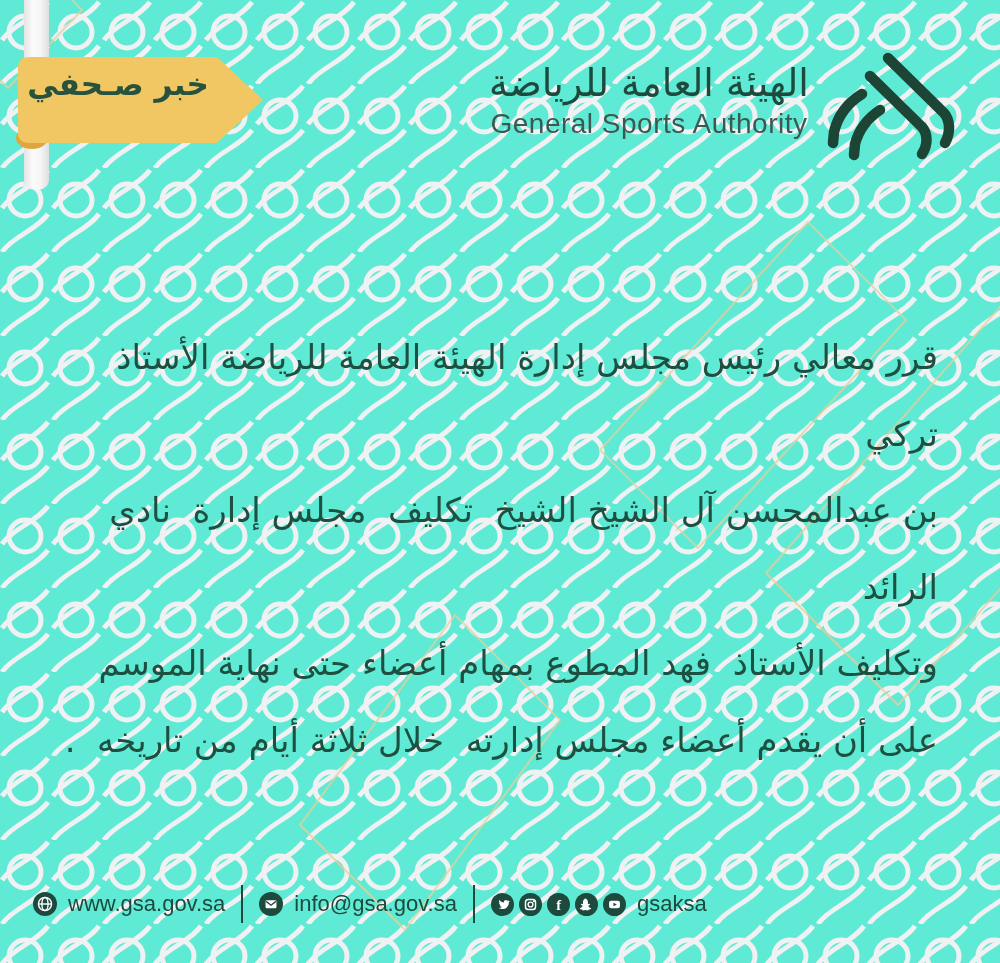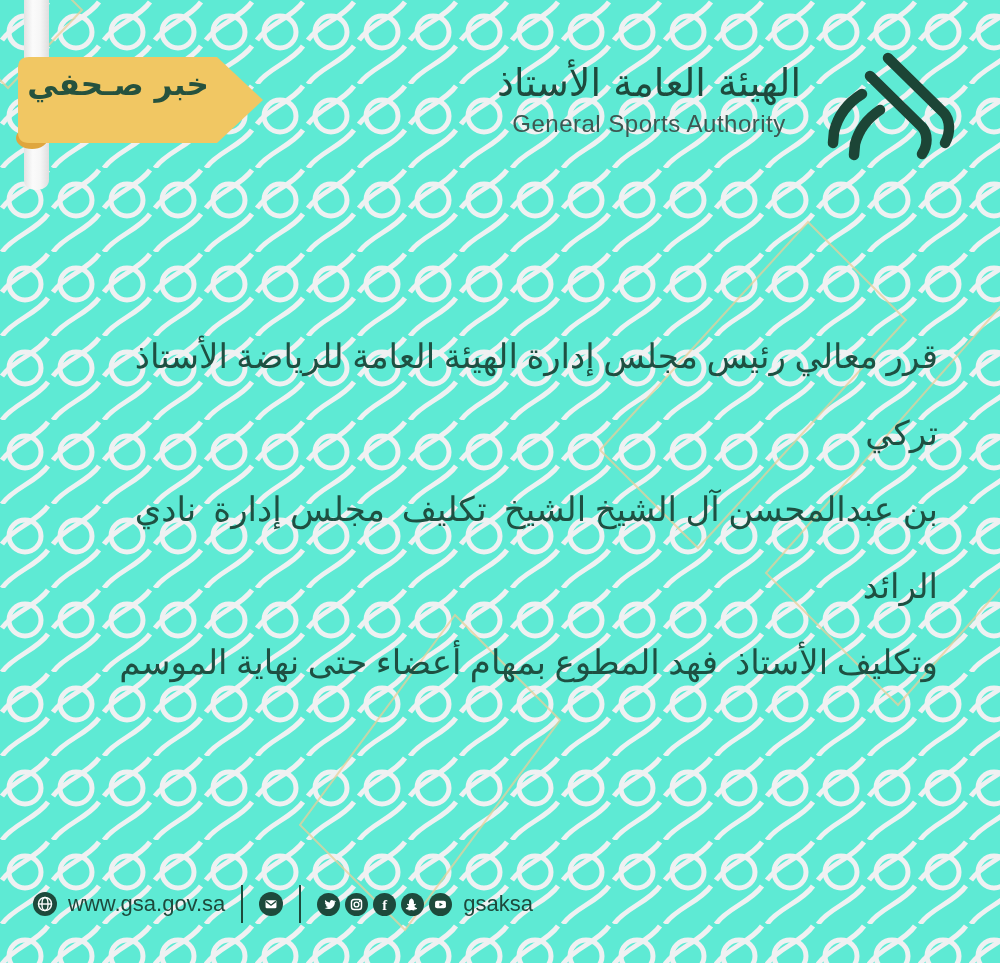--- a/index.html
+++ b/index.html
@@ -15,27 +15,27 @@
   .fold{position:absolute;left:16px;top:127px;width:32px;height:22px;background:#dfa63e;
         border-radius:50%;z-index:3;}
   .ribbon{position:absolute;left:15px;top:54px;width:252px;height:92px;z-index:4;}
   .ribbon-label{position:absolute;left:18px;top:66px;width:200px;z-index:5;
         text-align:center;font-size:31px;font-weight:700;color:#26523e;direction:rtl;}
 
   
   .logo-mark{position:absolute;right:32px;top:50px;z-index:2;}
   .logo-text{position:absolute;right:186px;top:60px;width:330px;text-align:center;z-index:2;}
   .logo-ar{font-size:38px;line-height:46px;color:#1e4a3d;direction:rtl;}
-  .logo-en{font-size:24px;line-height:30px;color:#3d5751;margin-top:3px;letter-spacing:.5px;
+  .logo-en{font-size:28px;line-height:30px;color:#3d5751;margin-top:3px;letter-spacing:.5px;
            font-family:"Liberation Sans",sans-serif;}
 
   
   .press{position:absolute;left:58px;right:62px;top:319px;z-index:2;direction:rtl;
          text-align:right;color:#1e5042;font-size:34px;line-height:76.5px;}
-  .press .line{white-space:pre-wrap;font-family:Liberation Serif, serif;}
+  .press .line{white-space:pre-wrap;}
 
   
   .footer{position:absolute;left:33px;top:881px;height:46px;z-index:2;display:flex;
           align-items:center;gap:11px;color:#1d4a3c;
           font-family:"Liberation Sans",sans-serif;font-size:22px;text-align:center;}
   .footer .txt{white-space:nowrap;}
   .divider{width:2px;height:38px;background:#1d4a3c;margin:0 5px;}
   .social{display:flex;align-items:center;gap:5px;}
   .icon{display:block;}
 </style>
@@ -72,46 +72,48 @@
 
   <svg class="logo-mark" width="150" height="118" viewBox="0 0 150 118">
     <g fill="none" stroke="#1c4536" stroke-width="10.5" stroke-linecap="round">
       <path d="M 70 8 L 126 63 C 132 70 133 82 127 93"></path>
       <path d="M 52 26 L 104 77 C 110 84 110 95 104 104"></path>
       <path d="M 44 44 C 31 52 20 65 16 82 L 15 93"></path>
       <path d="M 62 60 C 50 68 41 79 37 94 L 36 105"></path>
     </g>
   </svg>
   <div class="logo-text">
-    <div class="logo-ar">الهيئة العامة الأستاذ</div>
+    <div class="logo-ar">الهيئة العامة للرياضة</div>
     <div class="logo-en">General Sports Authority</div>
   </div>
 
   <div class="press">
     <div class="line">قرر معالي رئيس مجلس إدارة الهيئة العامة للرياضة الأستاذ تركي</div>
     <div class="line">بن عبدالمحسن آل الشيخ الشيخ  تكليف  مجلس إدارة  نادي الرائد</div>
     <div class="line">وتكليف الأستاذ  فهد المطوع بمهام أعضاء حتى نهاية الموسم</div>
+    <div class="line">على أن يقدم أعضاء مجلس إدارته  خلال ثلاثة أيام من تاريخه  .</div>
   </div>
 
   <div class="footer">
     <svg class="icon" width="24" height="24" viewBox="0 0 22 22">
       <circle cx="11" cy="11" r="11" fill="#1d4a3c"></circle>
       <g fill="none" stroke="#ffffff" stroke-width="1.3">
         <circle cx="11" cy="11" r="6"></circle>
         <ellipse cx="11" cy="11" rx="2.8" ry="6"></ellipse>
         <path d="M 5 11 H 17"></path>
       </g>
     </svg>
     <span class="txt">www.gsa.gov.sa</span>
     <div class="divider"></div>
     <svg class="icon" width="24" height="24" viewBox="0 0 22 22">
       <circle cx="11" cy="11" r="11" fill="#1d4a3c"></circle>
       <rect x="6" y="7.5" width="10" height="7.4" rx="1.2" fill="#ffffff"></rect>
       <path d="M 6.5 8.6 L 11 12.1 L 15.5 8.6" fill="none" stroke="#1d4a3c" stroke-width="1.2"></path>
     </svg>
+    <span class="txt">info@gsa.gov.sa</span>
     <div class="divider"></div>
     <div class="social">
       <svg class="icon" width="23" height="23" viewBox="0 0 22 22">
         <circle cx="11" cy="11" r="11" fill="#1d4a3c"></circle>
         <path fill="#ffffff" d="M17.4 7.6c-.4.2-.8.3-1.3.4.5-.3.8-.8 1-1.3-.4.3-.9.5-1.5.6-.9-1-2.4-.7-3 .4-.2.4-.3.9-.2 1.3-1.8-.1-3.4-.9-4.5-2.3-.6 1-.3 2.3.7 3-.3 0-.7-.1-1-.3 0 1.1.8 2 1.8 2.3-.3.1-.6.1-1 .1.3.9 1.1 1.5 2.1 1.6-1 .7-2.1 1.1-3.3 1 1.1.7 2.3 1 3.5 1 4.2 0 6.6-3.5 6.4-6.8.5-.3.9-.7 1.3-1z"></path>
       </svg>
       <svg class="icon" width="23" height="23" viewBox="0 0 22 22">
         <circle cx="11" cy="11" r="11" fill="#1d4a3c"></circle>
         <rect x="6.2" y="6.2" width="9.6" height="9.6" rx="2.7" fill="none" stroke="#ffffff" stroke-width="1.4"></rect>
         <circle cx="11" cy="11" r="2.3" fill="none" stroke="#ffffff" stroke-width="1.3"></circle>

